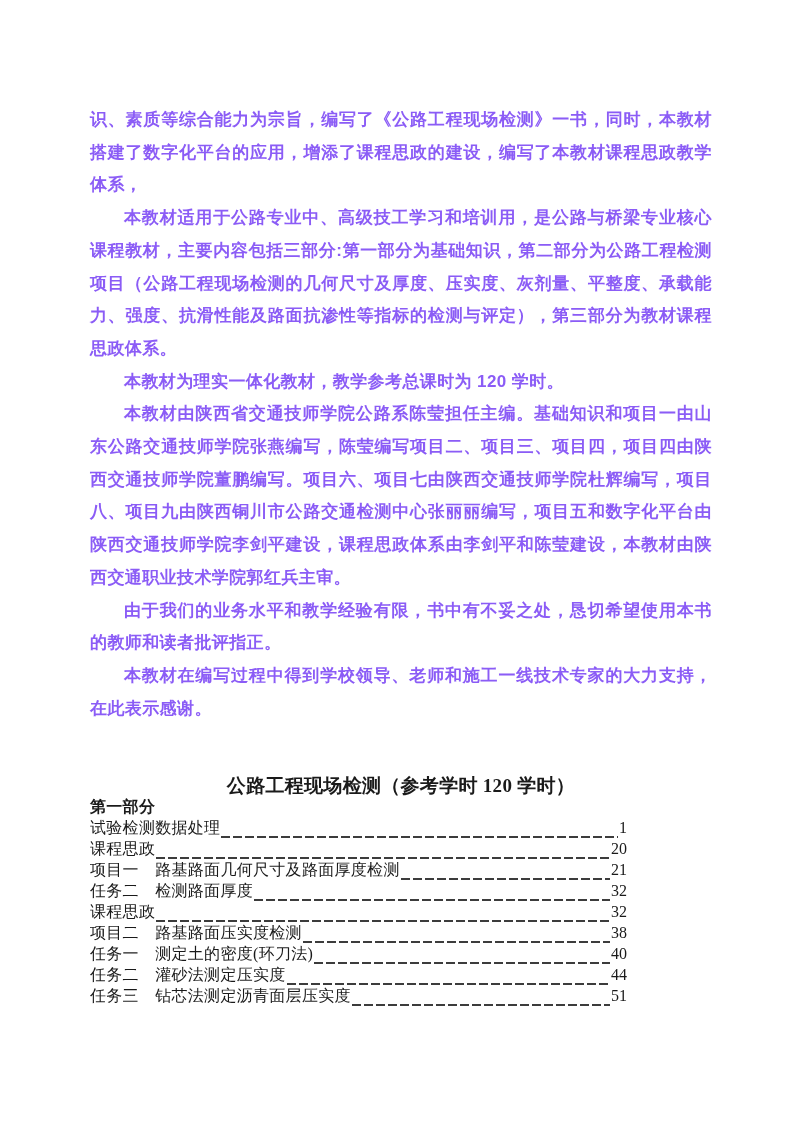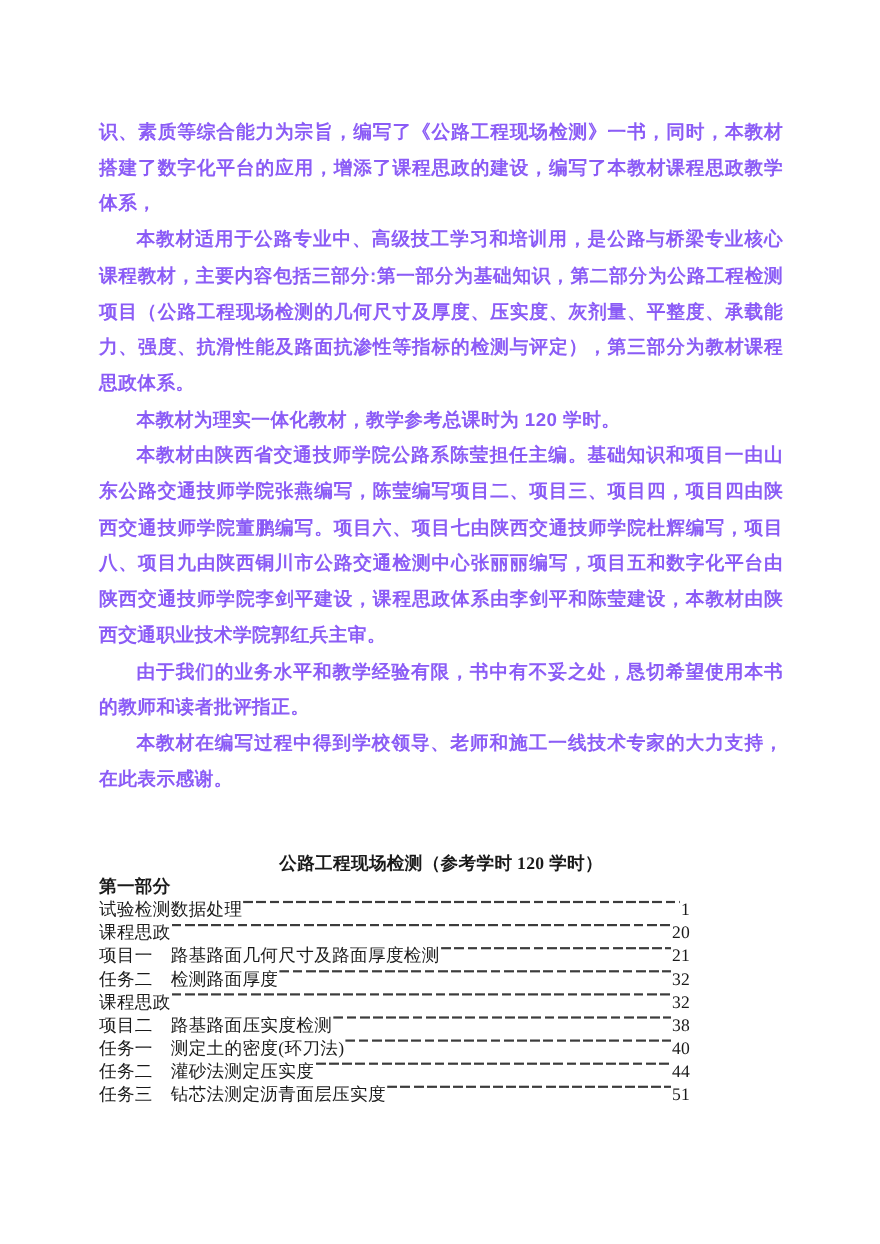--- a/index.html
+++ b/index.html
@@ -39,32 +39,32 @@
     left: 90px; top: 775px;
     width: 622px;
     font-family: "Liberation Serif", serif;
     font-size: 16px;
     line-height: 21px;
     color: #1a1a1a;
   }
   .toc-title {
     text-align: center;
     font-weight: bold;
-    font-size: 16px;
+    font-size: 19px;
     line-height: 21px;
     letter-spacing: 0.3px;
   }
   .toc-section {
     font-weight: bold;
     letter-spacing: 0.3px;
     white-space: nowrap;
   }
   .toc-row {
     display: flex;
-    align-items: flex-start;
+    align-items: flex-end;
     width: 537px;            
     white-space: nowrap;
   }
   .toc-label {
     flex: 0 0 auto;
     letter-spacing: 0.3px;
   }
   .toc-leader {
     flex: 1 1 auto;
     height: 1.6px;

